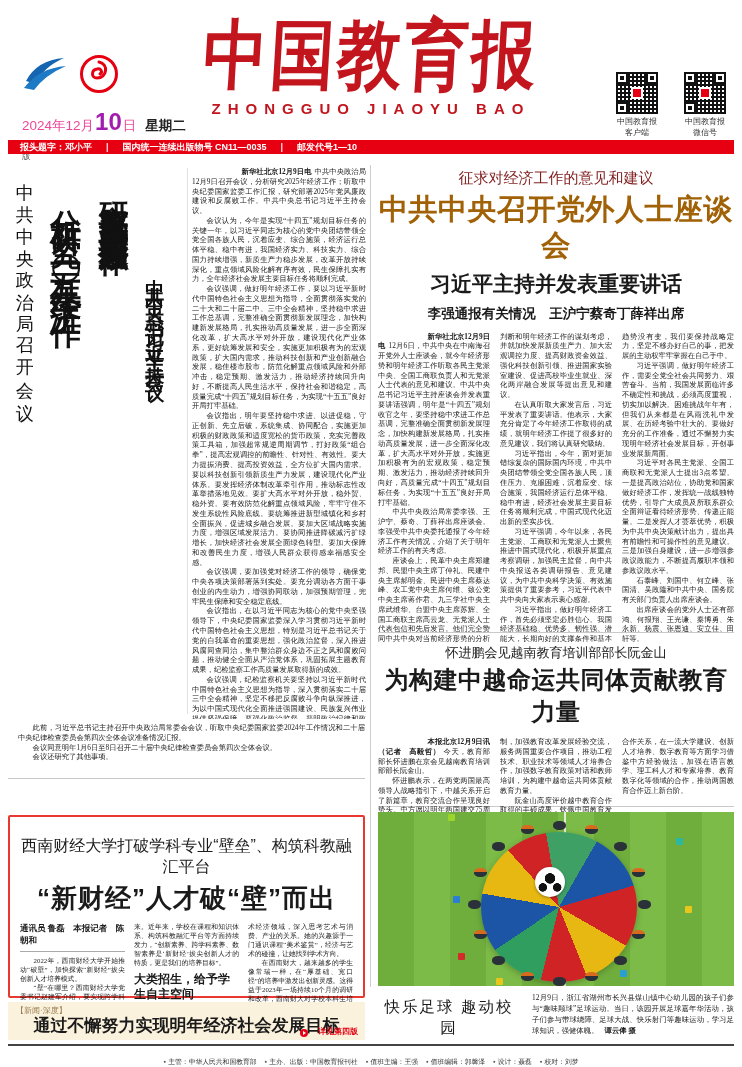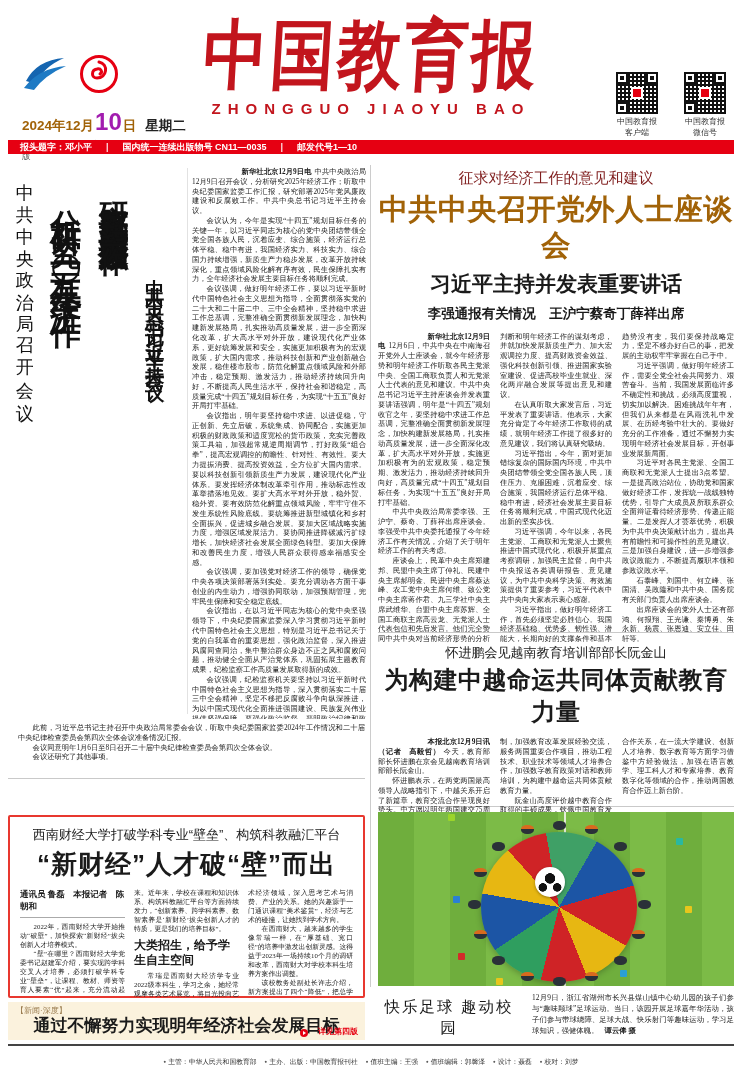--- a/index.html
+++ b/index.html
@@ -4,21 +4,21 @@
 <style>
   html,body{margin:0;padding:0;background:#fff;}
   body{width:742px;height:1067px;overflow:hidden;font-family:"Liberation Serif",serif;color:#1a1a1a;}
   .page{position:relative;width:742px;height:1067px;background:#fff;overflow:hidden;}
   .sans{font-family:"Liberation Sans",sans-serif;}
 
   
   .mh-left{position:absolute;left:22px;top:52px;width:190px;}
   .logos{display:flex;align-items:center;gap:10px;height:48px;}
   .dateline{margin-top:8px;white-space:nowrap;}
-  .dateline .dp{font-size:13.5px;font-weight:700;color:#a16207;}
+  .dateline .dp{font-size:13.5px;font-weight:400;color:#ec4899;}
   .dateline .dd{font-size:24px;font-weight:700;color:#a21caf;margin:0 1px;}
   .dateline .wk{font-size:13.5px;font-weight:700;margin-left:9px;color:#222;}
   .issueline{font-size:8.5px;color:#555;margin-top:3px;letter-spacing:.5px;}
   .mh-center{position:absolute;left:171px;top:12px;width:400px;text-align:center;}
   .paper-title{font-size:64px;font-weight:900;color:#c2151d;letter-spacing:3px;
     font-family:"DejaVu Serif",serif;transform:scaleY(1.18) skewX(-4deg);line-height:1.35;}
   .paper-pinyin{font-size:15px;font-weight:700;color:#c2151d;letter-spacing:7px;margin-top:2px;
     font-family:"Liberation Sans",sans-serif;}
   .mh-right{position:absolute;right:10px;top:72px;display:flex;gap:14px;}
   .qrblk{width:54px;text-align:center;}
@@ -92,21 +92,21 @@
 
   .photocap{position:absolute;left:378px;top:992px;width:356px;height:52px;display:flex;gap:12px;}
   .cap-title{flex:none;width:142px;align-self:center;font-size:15.5px;font-weight:400;
     letter-spacing:2px;font-family:"Liberation Sans",sans-serif;text-align:center;}
   .cap-text{flex:1;font-size:7.4px;line-height:1.5;text-align:justify;margin:0;}
   .cap-text b{margin-left:6px;}
 
   
   .redbox{position:absolute;left:8px;top:815px;width:357px;height:183px;border:2.5px solid #e8382f;
     border-radius:2px;box-sizing:border-box;padding:5px 10px 4px;background:#fff;}
-  .kicker3{font-size:13px;text-align:center;margin:4px 0 3px;font-family:"Liberation Sans",sans-serif;}
+  .kicker3{font-size:16px;text-align:center;margin:14px 0 3px;font-family:"Liberation Sans",sans-serif;}
   .headline3{font-size:26px;font-weight:900;text-align:center;margin:0 0 7px;
     font-family:"Liberation Sans",sans-serif;letter-spacing:1px;}
   .redbox .col3{height:112px;column-gap:9px;}
   .redbox .col3 p{font-size:6.8px;line-height:1.32;}
   .byline{font-size:8.5px;font-weight:700;border-bottom:1px solid #aaa;padding-bottom:4px;
     margin:0 0 5px;font-family:"Liberation Sans",sans-serif;}
   .subhead{font-size:12px;font-weight:700;margin:4px 0 3px;line-height:1.3;
     font-family:"Liberation Sans",sans-serif;text-indent:0;}
 
   

